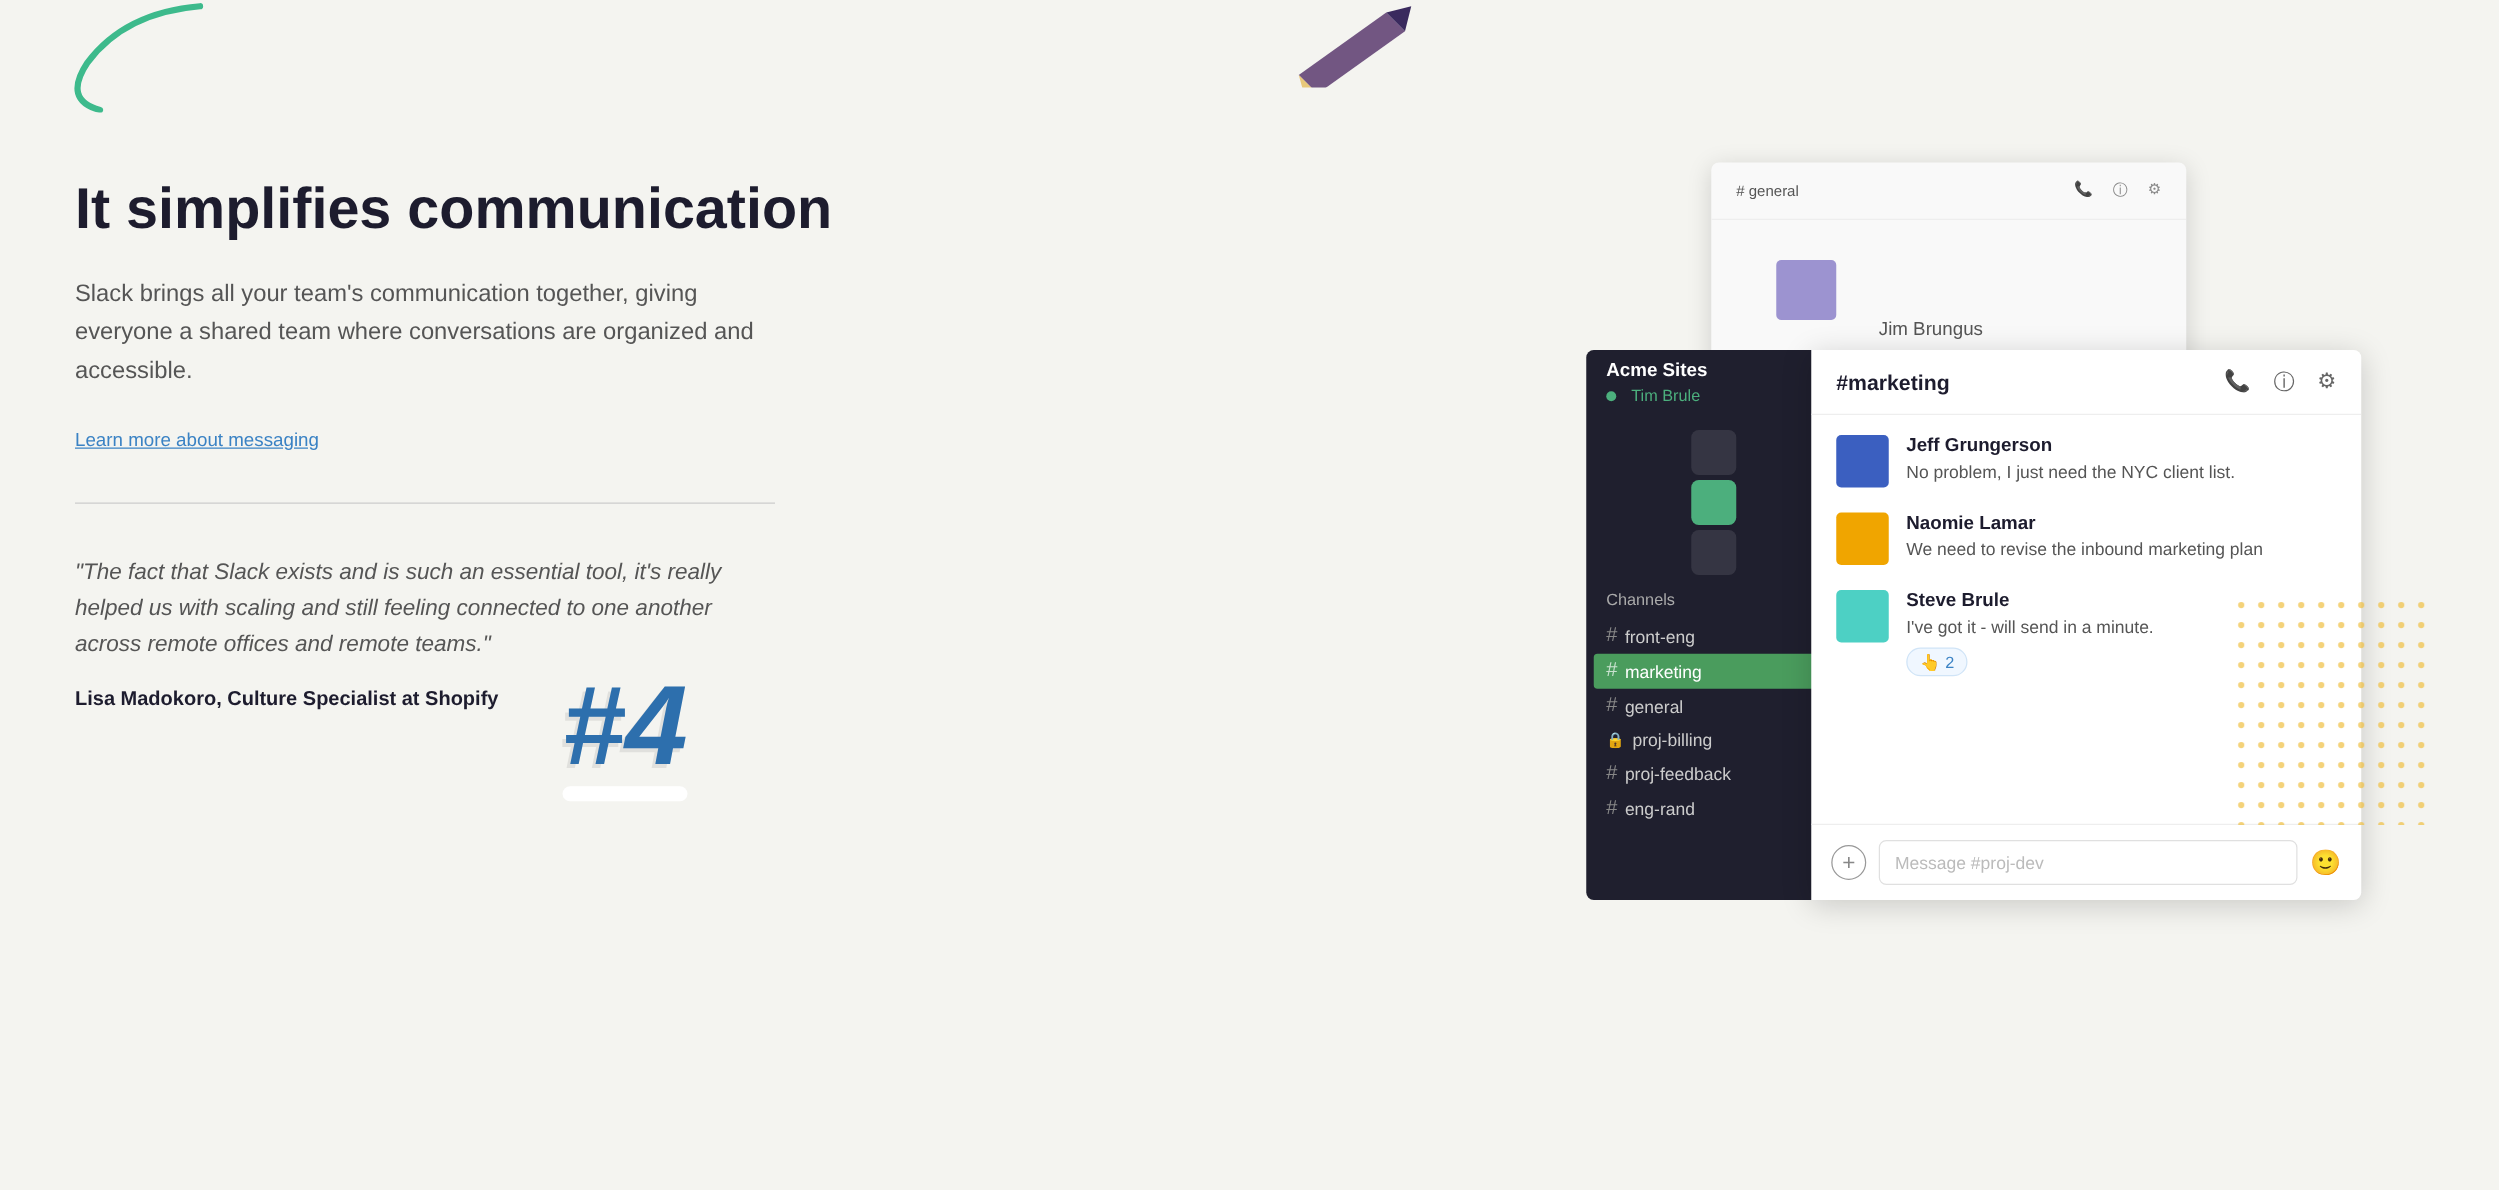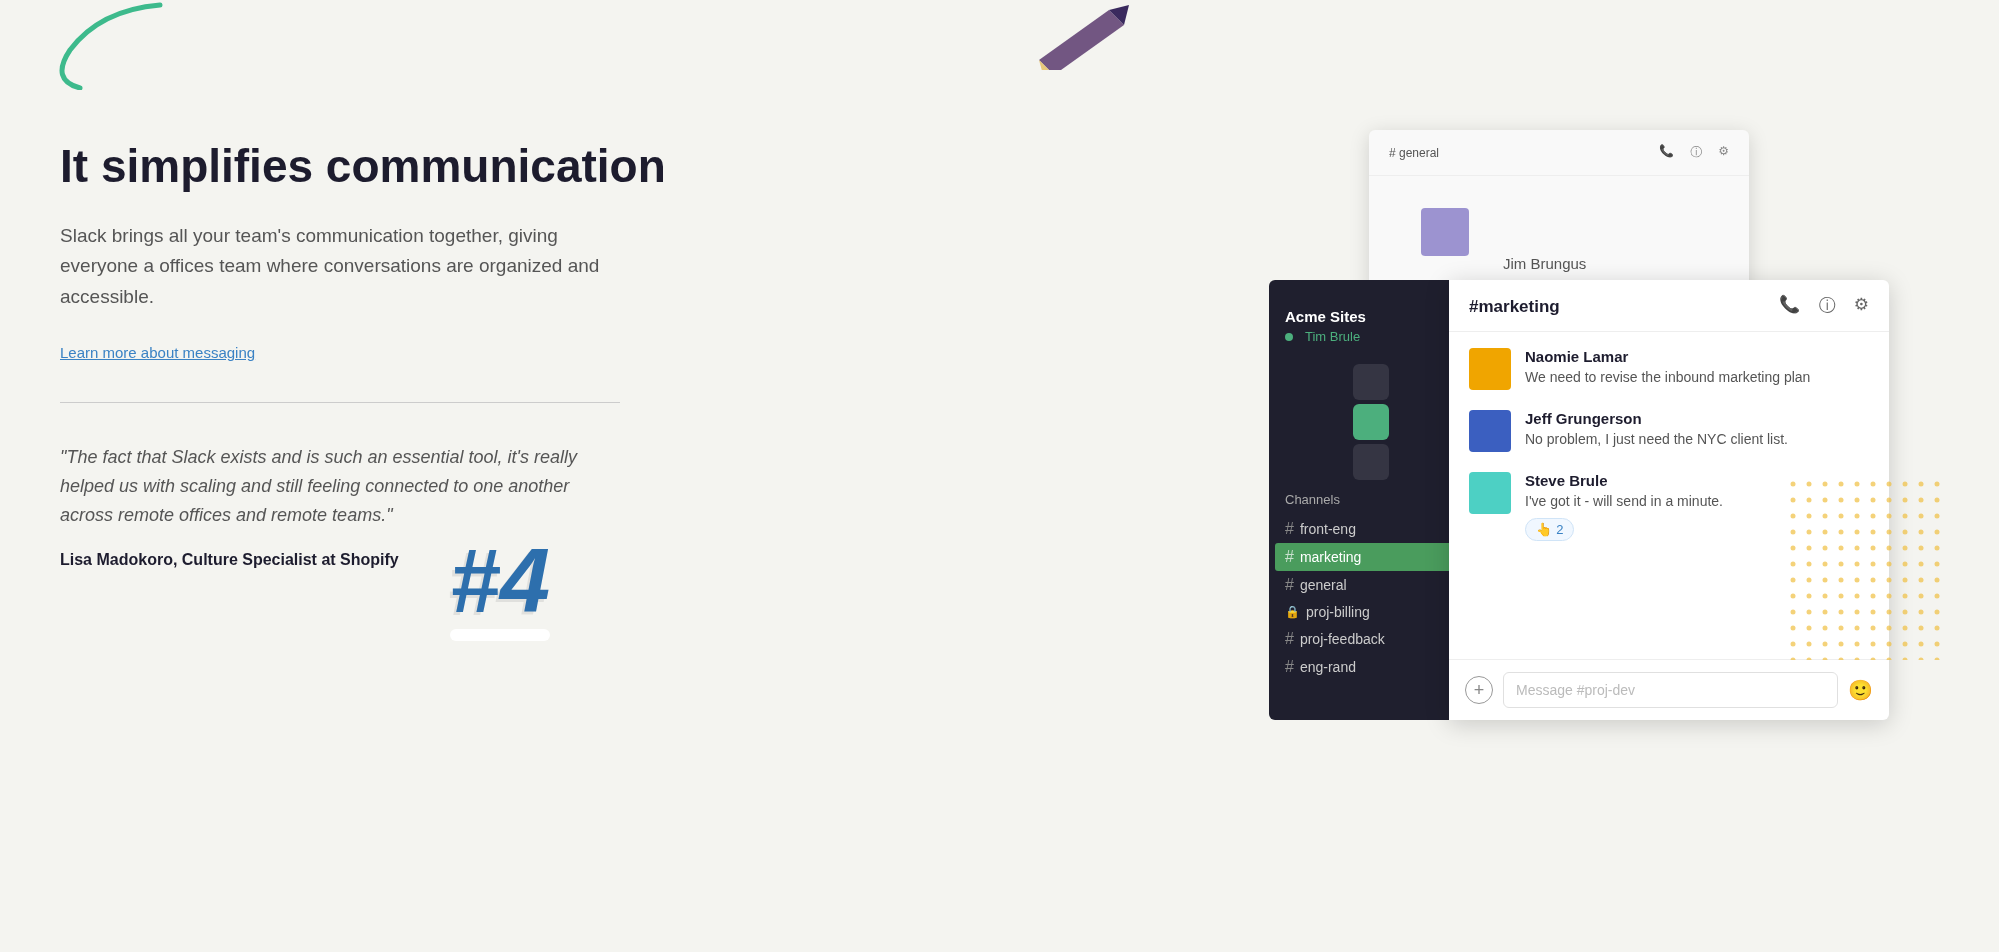--- a/index.html
+++ b/index.html
@@ -162,21 +162,21 @@
 
     
     .slack-sidebar {
       position: absolute;
       left: 0;
       top: 180px;
       width: 204px;
       height: 440px;
       background: #1f1f2e;
       border-radius: 6px 0 0 6px;
-      padding: 28px 0;
+      padding: 8px 0;
     }
 
     .workspace-name {
       color: white;
       font-size: 15px;
       font-weight: 700;
       padding: 0 16px 4px;
     }
 
     .user-status {
@@ -391,21 +391,21 @@
 </svg>
 
 <svg style="position:absolute;right:860px;top:0;width:130px;height:70px;" viewBox="0 0 130 70">
   <polygon points="30,60 100,10 115,25 45,75" fill="#5a3a6e" opacity="0.85"></polygon>
   <polygon points="100,10 120,5 115,25" fill="#3a2a5e"></polygon>
   <polygon points="30,60 45,75 35,78" fill="#e8c87a"></polygon>
 </svg>
 
 <div class="left-content">
   <h2 class="main-heading">It simplifies communication</h2>
-  <p class="description">Slack brings all your team's communication together, giving everyone a offices team where conversations are organized and accessible.</p>
+  <p class="description">Slack brings all your team's communication together, giving everyone a shared team where conversations are organized and accessible.</p>
   <a class="learn-more-link">Learn more about messaging</a>
 
   <div class="divider"></div>
 
   <p class="quote-text">"The fact that Slack exists and is such an essential tool, it's really helped us with scaling and still feeling connected to one another across remote offices and remote teams."</p>
   <p class="quote-author">Lisa Madokoro, Culture Specialist at Shopify</p>
 </div>
 
 <div class="badge-container">
   <span class="number-badge">#4</span>
@@ -476,32 +476,32 @@
       <div class="chat-header-icons">
         <span style="cursor:pointer;font-size:17px;">📞</span>
         <span style="cursor:pointer;font-size:17px;">ⓘ</span>
         <span style="cursor:pointer;font-size:17px;">⚙</span>
       </div>
     </div>
 
     <div class="chat-messages">
 
       <div class="chat-message">
+        <div class="msg-avatar avatar-blue"></div>
+        <div class="msg-body">
+          <div class="msg-author">Jeff Grungerson</div>
+          <div class="msg-text">No problem, I just need the NYC client list.</div>
+        </div>
+      </div>
+
+      <div class="chat-message">
         <div class="msg-avatar avatar-yellow"></div>
         <div class="msg-body">
           <div class="msg-author">Naomie Lamar</div>
           <div class="msg-text">We need to revise the inbound marketing plan</div>
-        </div>
-      </div>
-
-      <div class="chat-message">
-        <div class="msg-avatar avatar-blue"></div>
-        <div class="msg-body">
-          <div class="msg-author">Jeff Grungerson</div>
-          <div class="msg-text">No problem, I just need the NYC client list.</div>
         </div>
       </div>
 
       <div class="chat-message">
         <div class="msg-avatar avatar-teal"></div>
         <div class="msg-body">
           <div class="msg-author">Steve Brule</div>
           <div class="msg-text">I've got it - will send in a minute.</div>
           <div class="msg-reaction">
             <span>👆</span>

